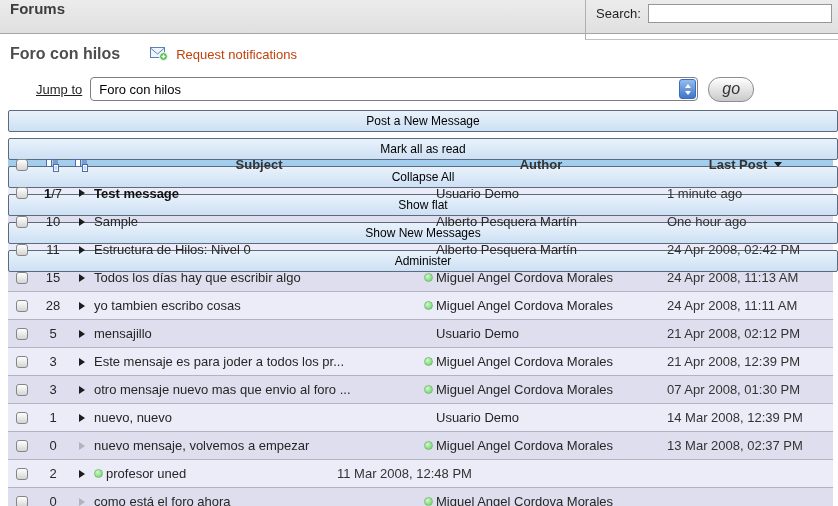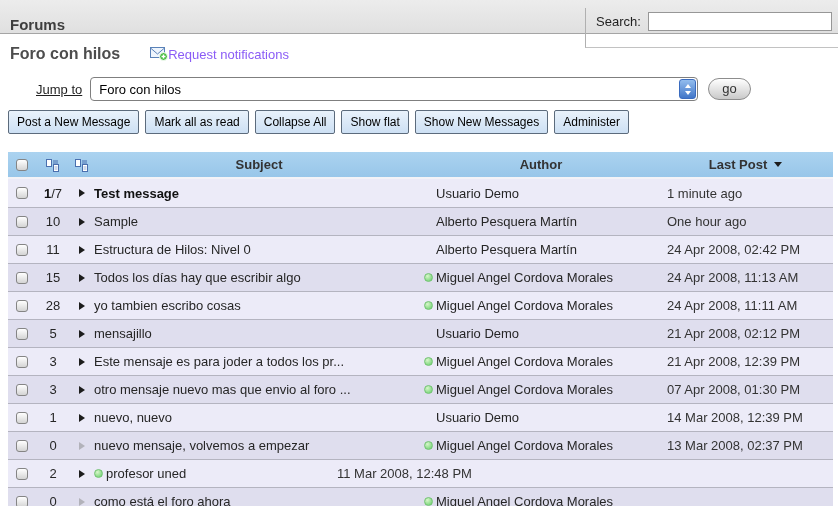--- a/index.html
+++ b/index.html
@@ -9,40 +9,40 @@
     background: #ffffff;
     font-family: "Liberation Sans", sans-serif;
     color: #2b2b2b;
   }
 
   
   .topband {
     position: relative; height: 34px;
     background: linear-gradient(#ececec, #e0e0e0);
     border-bottom: 1px solid #a5a5a5;
-    display: flex; align-items: flex-end;
+    display: flex; align-items: flex-start;
   }
   .forums-title { font-size: 15px; font-weight: bold; color: #3e3e3e; padding-left: 10px; }
   .search-cell {
-    position: absolute; right: 0; top: 8px; width: 253px; height: 40px;
+    position: absolute; right: 0; top: 0; width: 253px; height: 40px;
     border-left: 1px solid #b0b0b0; border-bottom: 1px solid #c2c2c2;
     display: flex; align-items: center; gap: 7px; padding: 0 6px 12px 10px;
   }
   .search-cell label { font-size: 13px; color: #1f1f1f; }
   .search-cell input {
     flex: 1; height: 19px; border: 1px solid #979797; background: #fff;
     font-family: "Liberation Sans", sans-serif; font-size: 12px; padding: 0 4px;
   }
 
   
   .forum-head { margin: 9px 0 0 10px; height: 22px; display: flex; align-items: center; gap: 30px; }
   .forum-title { font-size: 16px; font-weight: bold; color: #4d4d4d; margin: 0; }
   .notif-link {
-    display: inline-flex; align-items: center; gap: 0;
-    color: #8b5cf6; font-size: 13px; text-decoration: none; cursor: pointer;
+    display: inline-flex; align-items: center; gap: 8px;
+    color: #c2410c; font-size: 13px; text-decoration: none; cursor: pointer;
   }
 
   
   .jump-row { margin: 12px 0 0 36px; height: 24px; display: flex; align-items: center; }
   .jump-label { font-size: 13px; color: #1f1f1f; margin-right: 8px; text-decoration: underline; }
   .select {
     width: 608px; height: 24px; border: 1px solid #7f7f7f; border-radius: 4px;
     background: #fff; display: flex; align-items: center; cursor: pointer;
   }
   .select-value { flex: 1; font-size: 13px; color: #000; padding-left: 8px; }
@@ -50,25 +50,25 @@
     width: 17px; height: 20px; margin-right: 1px; border-radius: 3px;
     background: linear-gradient(#93bdee, #4176c8);
     border: 1px solid #3a6bbf;
     display: flex; flex-direction: column; align-items: center; justify-content: center; gap: 3px;
   }
   .tri-up { width: 0; height: 0; border-left: 3px solid transparent; border-right: 3px solid transparent; border-bottom: 4px solid #fff; }
   .tri-dn { width: 0; height: 0; border-left: 3px solid transparent; border-right: 3px solid transparent; border-top: 4px solid #fff; }
   .go-btn {
     margin-left: 10px; padding: 2px 13px 3px; border-radius: 12px;
     border: 1px solid #8d8d8d; background: linear-gradient(#ffffff, #c9c9c9);
-    font-family: "Liberation Sans", sans-serif; font-size: 13px; color: #333; cursor: pointer;
-  }
-
-  
-  .toolbar { margin: 9px 0 0 8px; height: 24px; display: flex; gap: 6px; }
+    font-family: "Liberation Sans", sans-serif; font-size: 16px; color: #333; cursor: pointer; font-style: italic;
+  }
+
+  
+  .toolbar { margin: 9px 0 0 8px; height: 24px; display: flex; gap: 6px; flex-direction: column; }
   .tbtn {
     font-family: "Liberation Sans", sans-serif; font-size: 12px; color: #000;
     padding: 3px 8px; border: 1px solid #5c6b7c; border-radius: 2px;
     background: linear-gradient(#e9f2fb, #cde0f4); cursor: pointer;
   }
 
   
   .table { margin: 18px 5px 0 8px; }
   .thead {
     height: 27px; background: linear-gradient(#abd3f0, #98c6e9);

